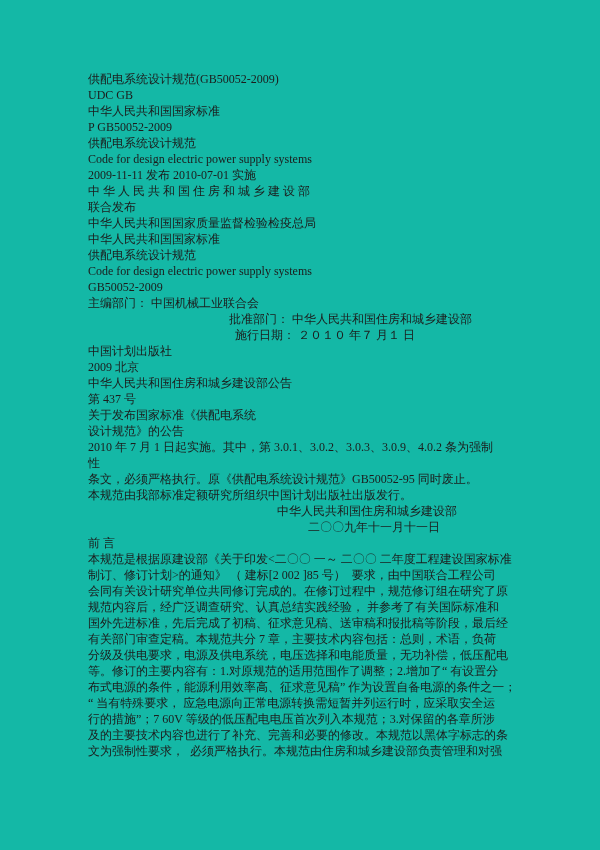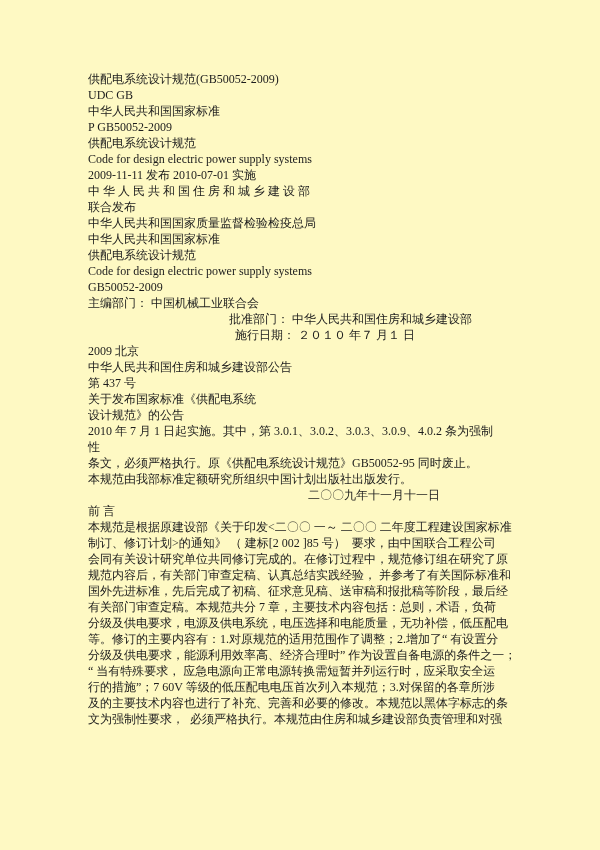--- a/index.html
+++ b/index.html
@@ -9,21 +9,21 @@
   }
   body {
     width: 600px;
     height: 850px;
     position: relative;
     overflow: hidden;
   }
   .page {
     position: absolute;
     inset: 0;
-    background: #fef9c3;
+    background: #14b8a6;
   }
   .doc {
     position: absolute;
     left: 88px;
     top: 71px;
     width: 470px;
     font-family: "Liberation Serif", "DejaVu Serif", serif;
     font-size: 12px;
     line-height: 16px;
     color: #1c1c1c;
@@ -48,38 +48,40 @@
       <div class="line">中 华 人 民 共 和 国 住 房 和 城 乡 建 设 部</div>
       <div class="line">联合发布</div>
       <div class="line">中华人民共和国国家质量监督检验检疫总局</div>
       <div class="line">中华人民共和国国家标准</div>
       <div class="line">供配电系统设计规范</div>
       <div class="line">Code for design electric power supply systems</div>
       <div class="line">GB50052-2009</div>
       <div class="line">主编部门： 中国机械工业联合会</div>
       <div class="line" style="padding-left: 141px;">批准部门： 中华人民共和国住房和城乡建设部</div>
       <div class="line" style="padding-left: 147px;">施行日期： ２０１０ 年７ 月１ 日</div>
+      <div class="line">中国计划出版社</div>
       <div class="line">2009 北京</div>
       <div class="line">中华人民共和国住房和城乡建设部公告</div>
       <div class="line">第 437 号</div>
       <div class="line">关于发布国家标准《供配电系统</div>
       <div class="line">设计规范》的公告</div>
       <div class="line">2010 年 7 月 1 日起实施。其中，第 3.0.1、3.0.2、3.0.3、3.0.9、4.0.2 条为强制</div>
       <div class="line">性</div>
       <div class="line">条文，必须严格执行。原《供配电系统设计规范》GB50052-95 同时废止。</div>
       <div class="line">本规范由我部标准定额研究所组织中国计划出版社出版发行。</div>
+      <div class="line" style="padding-left: 189px;">中华人民共和国住房和城乡建设部</div>
       <div class="line" style="padding-left: 220px;">二〇〇九年十一月十一日</div>
       <div class="line">前 言</div>
       <div class="line">本规范是根据原建设部《关于印发&lt;二〇〇 一～ 二〇〇 二年度工程建设国家标准</div>
       <div class="line">制订、修订计划&gt;的通知》 （ 建标[2 002 ]85 号）  要求，由中国联合工程公司</div>
       <div class="line">会同有关设计研究单位共同修订完成的。在修订过程中，规范修订组在研究了原</div>
-      <div class="line">规范内容后，有关部门审查定稿、认真总结实践经验， 并参考了有关国际标准和</div>
+      <div class="line">规范内容后，经广泛调查研究、认真总结实践经验， 并参考了有关国际标准和</div>
       <div class="line">国外先进标准，先后完成了初稿、征求意见稿、送审稿和报批稿等阶段，最后经</div>
       <div class="line">有关部门审查定稿。本规范共分 7 章，主要技术内容包括：总则，术语，负荷</div>
       <div class="line">分级及供电要求，电源及供电系统，电压选择和电能质量，无功补偿，低压配电</div>
       <div class="line">等。修订的主要内容有：1.对原规范的适用范围作了调整；2.增加了“ 有设置分</div>
-      <div class="line">分级及供电要求，能源利用效率高、经济合理时” 作为设置自备电源的条件之一；</div>
+      <div class="line">布式电源的条件，能源利用效率高、征求意见稿” 作为设置自备电源的条件之一；</div>
       <div class="line">“ 当有特殊要求， 应急电源向正常电源转换需短暂并列运行时，应采取安全运</div>
       <div class="line">行的措施”；7 60V 等级的低压配电电压首次列入本规范；3.对保留的各章所涉</div>
       <div class="line">及的主要技术内容也进行了补充、完善和必要的修改。本规范以黑体字标志的条</div>
       <div class="line">文为强制性要求，  必须严格执行。本规范由住房和城乡建设部负责管理和对强</div>
     </div>
 </div>
 
 </body></html>

